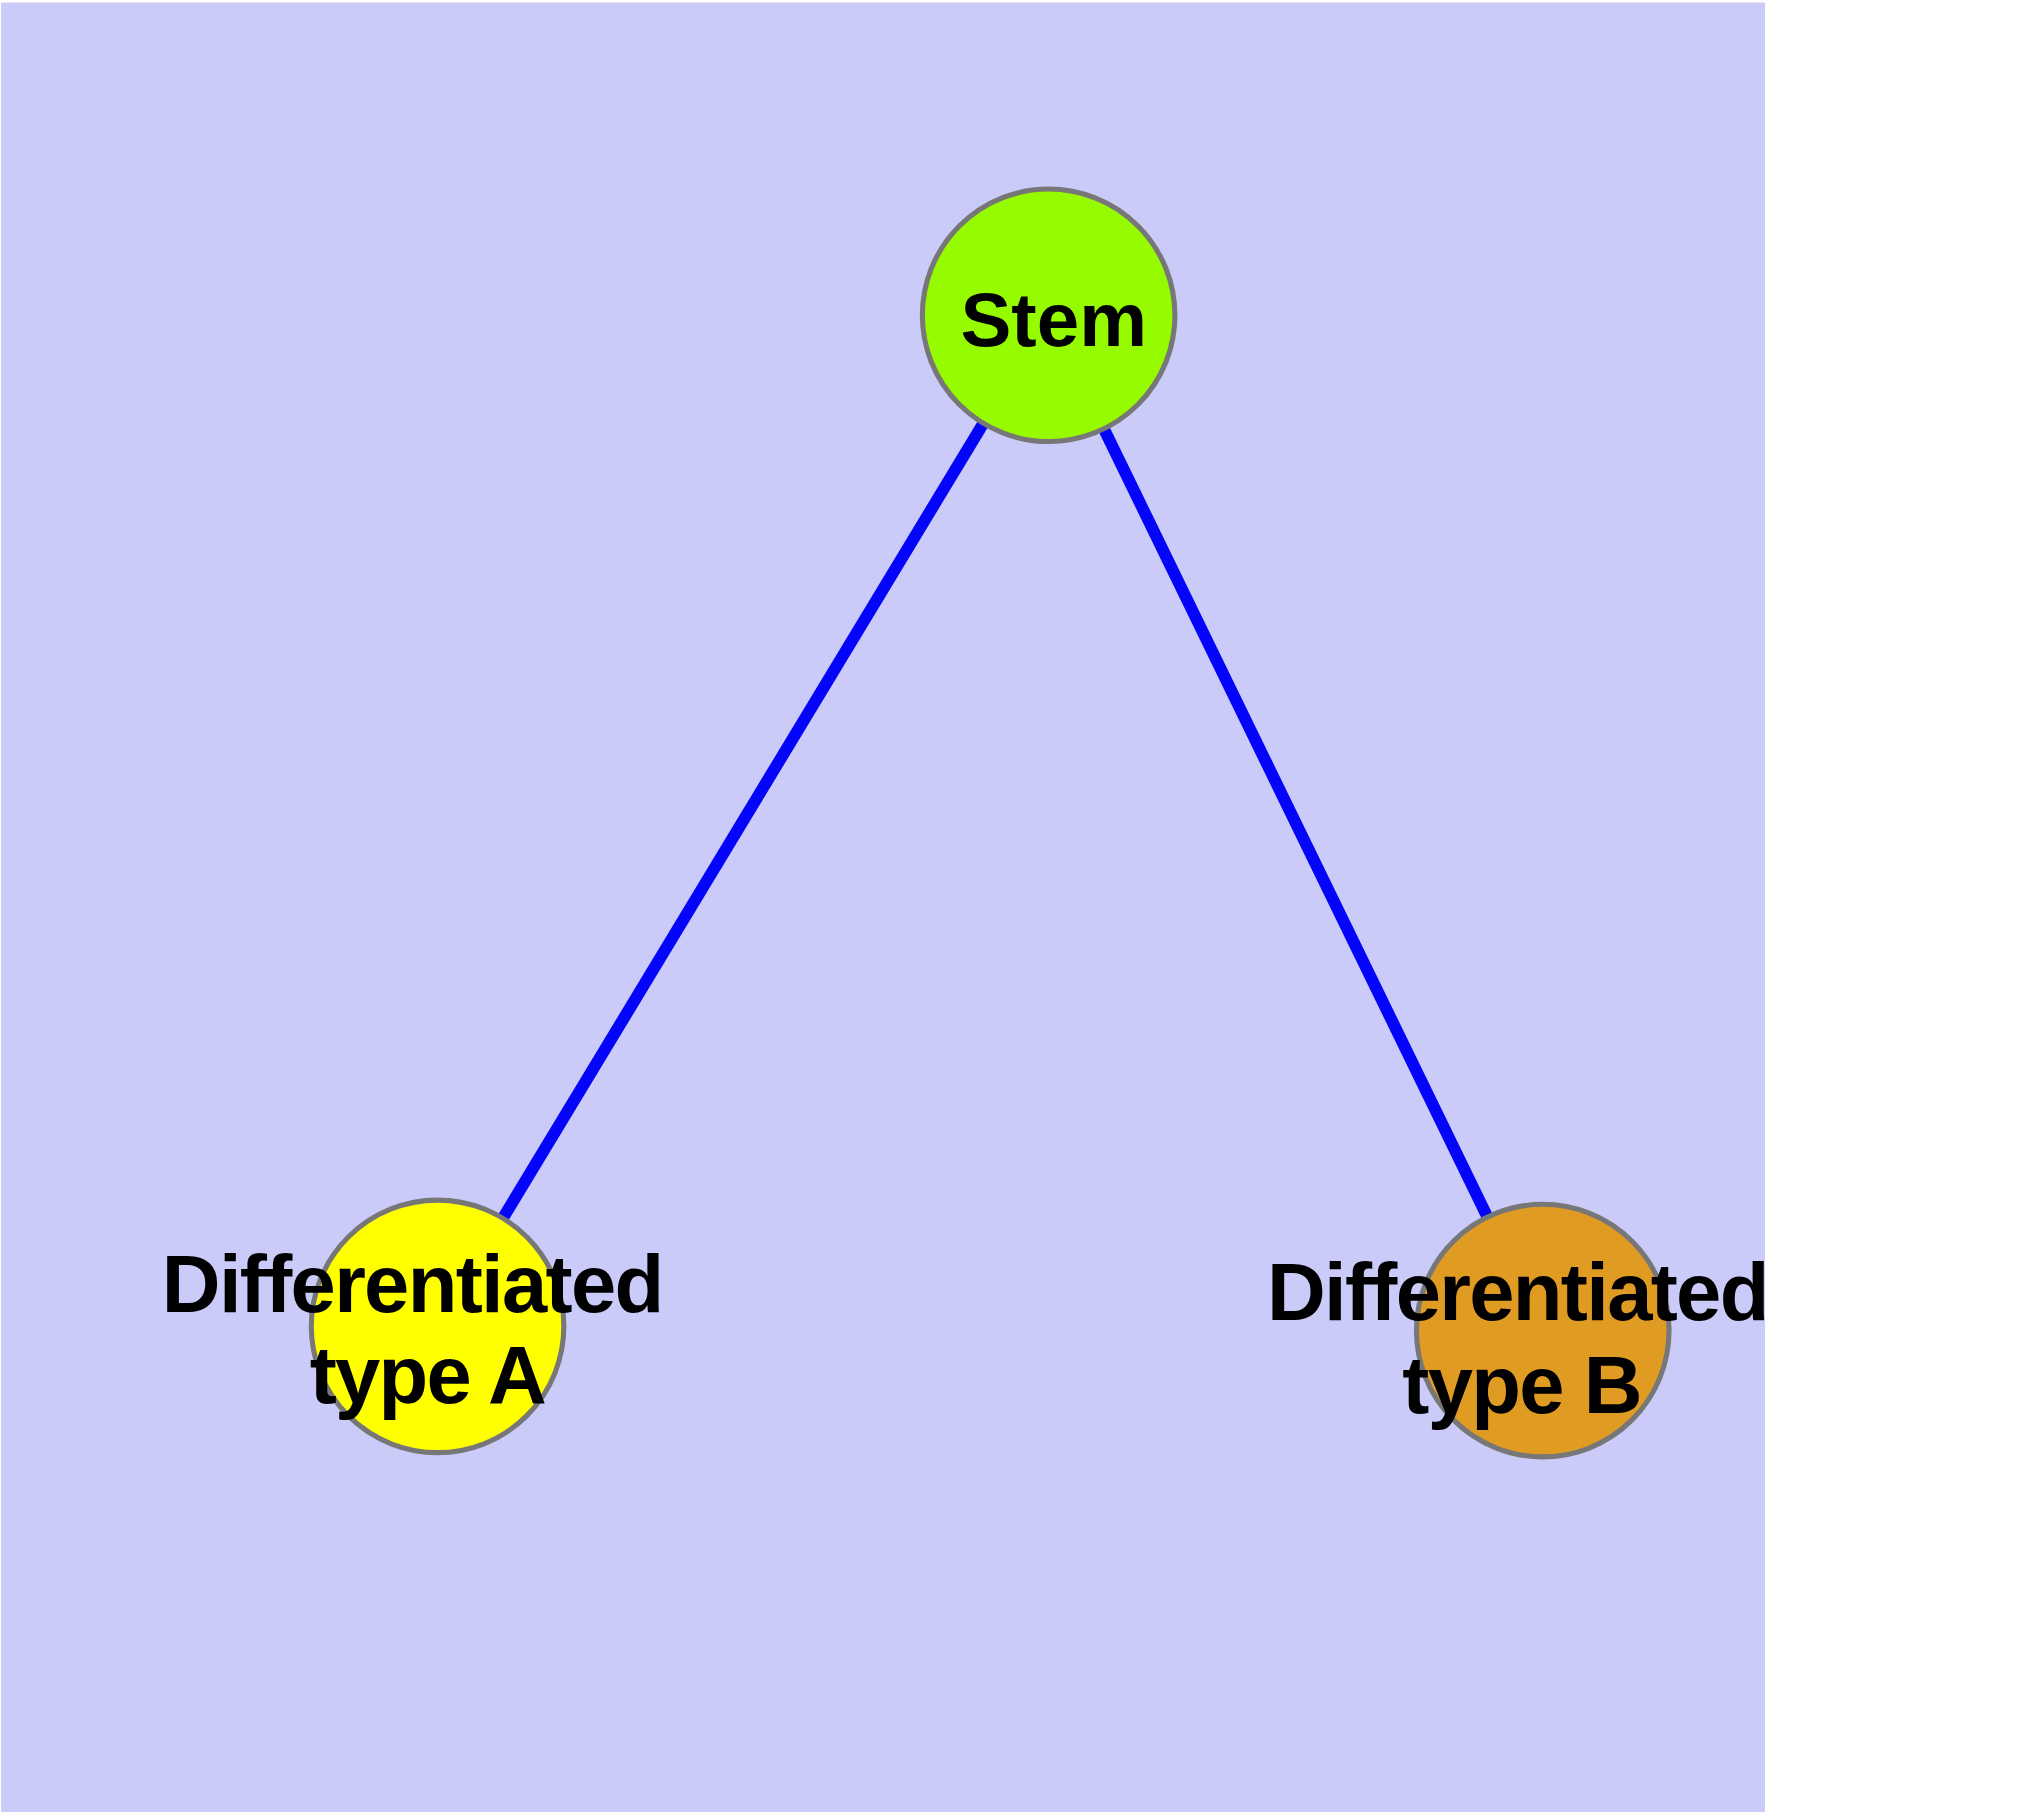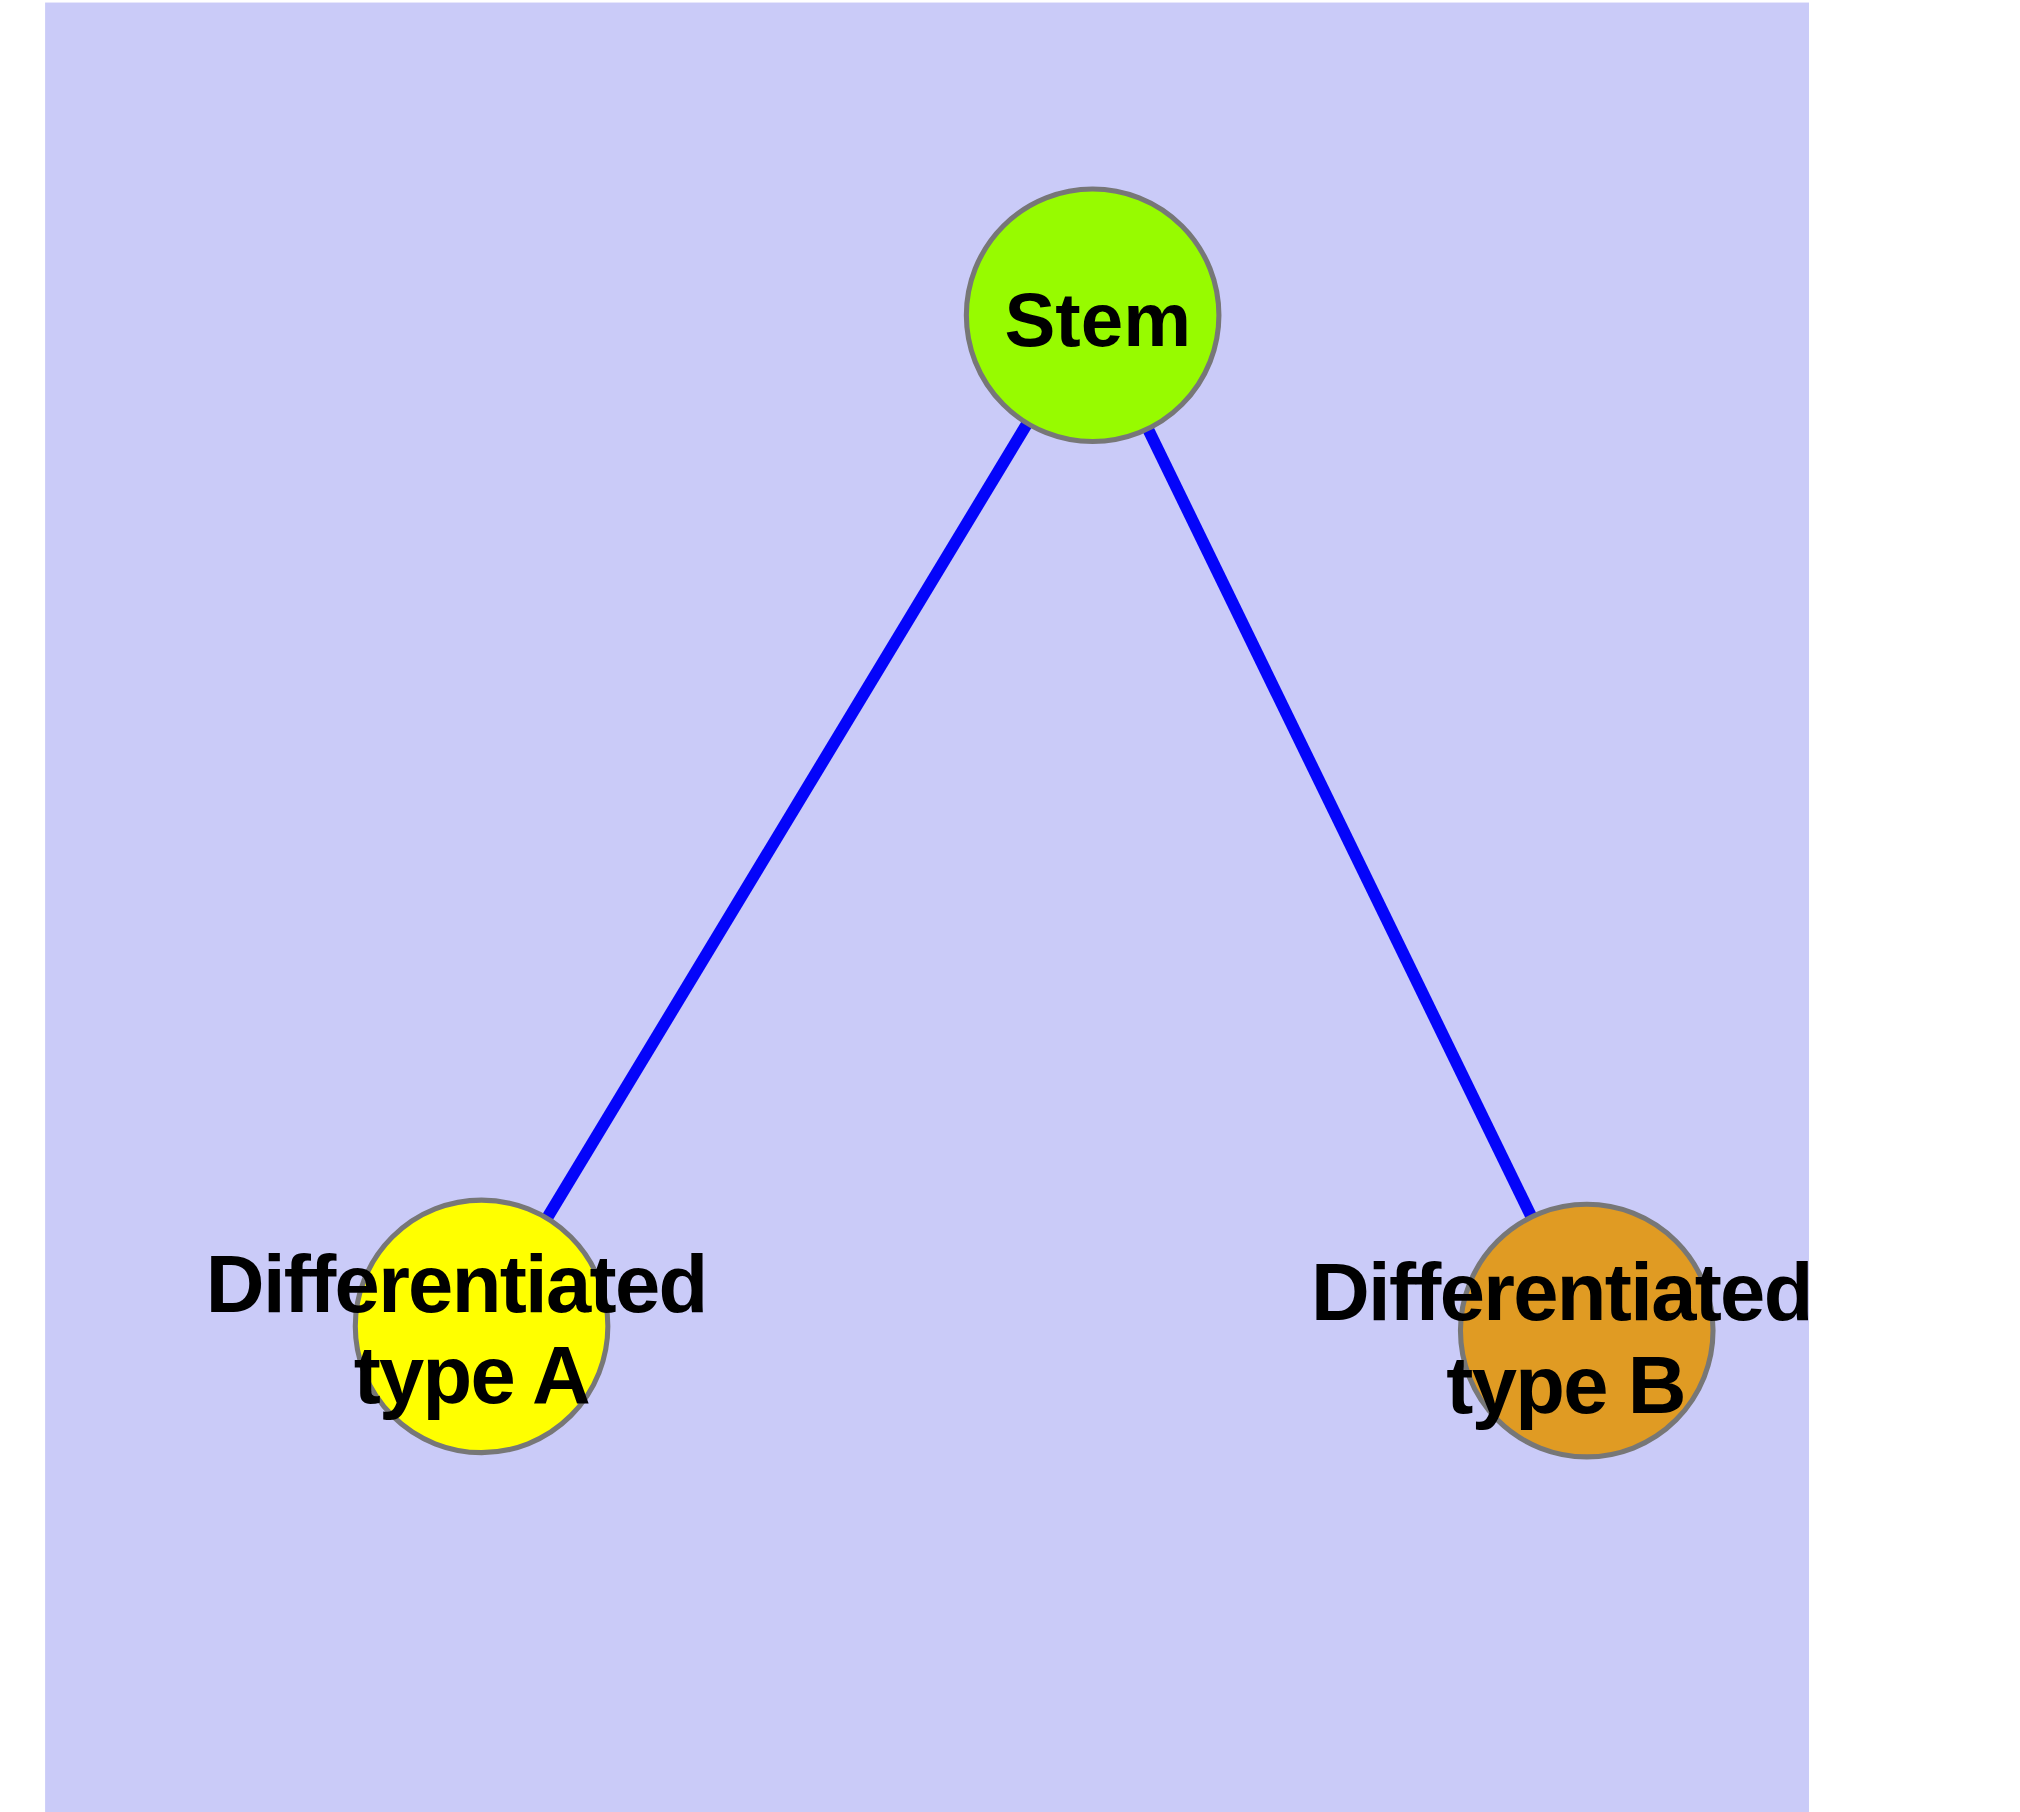--- a/index.html
+++ b/index.html
@@ -5,21 +5,20 @@
   html, body {
     margin: 0;
     padding: 0;
     background: #ffffff;
   }
   .canvas-wrap {
     position: relative;
     width: 1765px;
     height: 1812px;
     overflow: hidden;
-    margin-left: 44px;
   }
   svg {
     display: block;
   }
   text.node-label {
     font-family: "Liberation Sans", "DejaVu Sans", sans-serif;
     font-weight: bold;
     fill: #000000;
   }
   text.label-stem {

